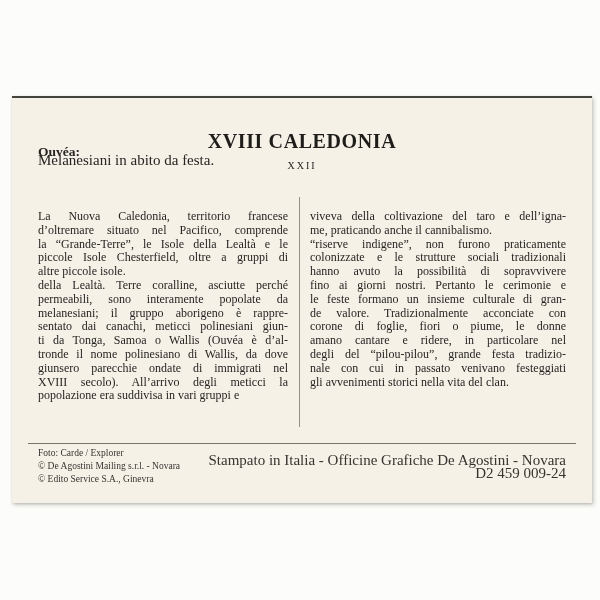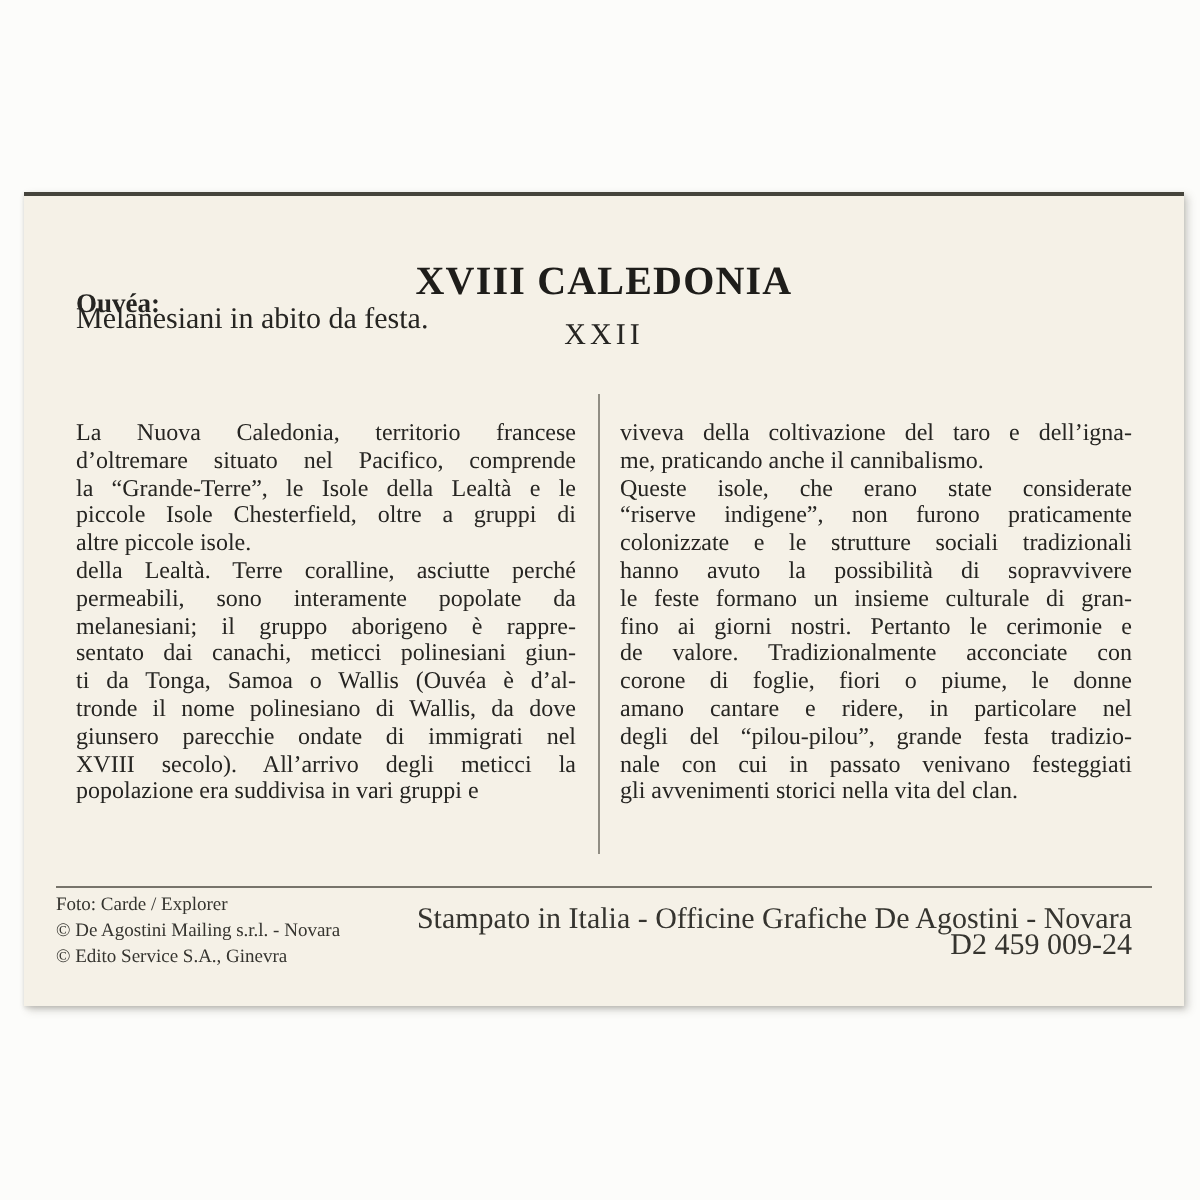--- a/index.html
+++ b/index.html
@@ -50,21 +50,21 @@
     position: absolute;
     left: 26px;
     top: 54px;
     font-size: 15px;
   }
   .series {
     position: absolute;
     left: 0; right: 0;
     top: 62px;
     text-align: center;
-    font-size: 15px;
+    font-size: 10px;
     letter-spacing: 2px;
   }
   .columns {
     position: absolute;
     left: 26px;
     right: 26px;
     top: 96px;
     display: flex;
     justify-content: space-between;
   }
@@ -94,21 +94,21 @@
   .rule {
     position: absolute;
     left: 16px;
     top: 345px;
     width: 548px;
     height: 1px;
     background: #77746b;
   }
   .footer-left {
     position: absolute;
-    left: 16px;
+    left: 26px;
     top: 349px;
     font-size: 9.5px;
     line-height: 13px;
     color: #35342f;
   }
   .footer-right {
     position: absolute;
     right: 26px;
     top: 356px;
     font-size: 15px;
@@ -150,26 +150,25 @@
             <div class="textline lastline">popolazione era suddivisa in vari gruppi e</div>
           </div>
         </div>
       <div class="divider"></div>
       <div class="col col-right">
           <div class="para">
             <div class="textline">viveva della coltivazione del taro e dell’igna-</div>
             <div class="textline lastline">me, praticando anche il cannibalismo.</div>
           </div>
           <div class="para">
-            <div class="textline">Queste isole, che erano state considerate</div>
             <div class="textline">“riserve indigene”, non furono praticamente</div>
             <div class="textline">colonizzate e le strutture sociali tradizionali</div>
             <div class="textline">hanno avuto la possibilità di sopravvivere</div>
+            <div class="textline">fino ai giorni nostri. Pertanto le cerimonie e</div>
             <div class="textline">le feste formano un insieme culturale di gran-</div>
-            <div class="textline">fino ai giorni nostri. Pertanto le cerimonie e</div>
             <div class="textline">de valore. Tradizionalmente acconciate con</div>
             <div class="textline">corone di foglie, fiori o piume, le donne</div>
             <div class="textline">amano cantare e ridere, in particolare nel</div>
             <div class="textline">degli del “pilou-pilou”, grande festa tradizio-</div>
             <div class="textline">nale con cui in passato venivano festeggiati</div>
             <div class="textline lastline">gli avvenimenti storici nella vita del clan.</div>
           </div>
         </div>
     </div>
 

